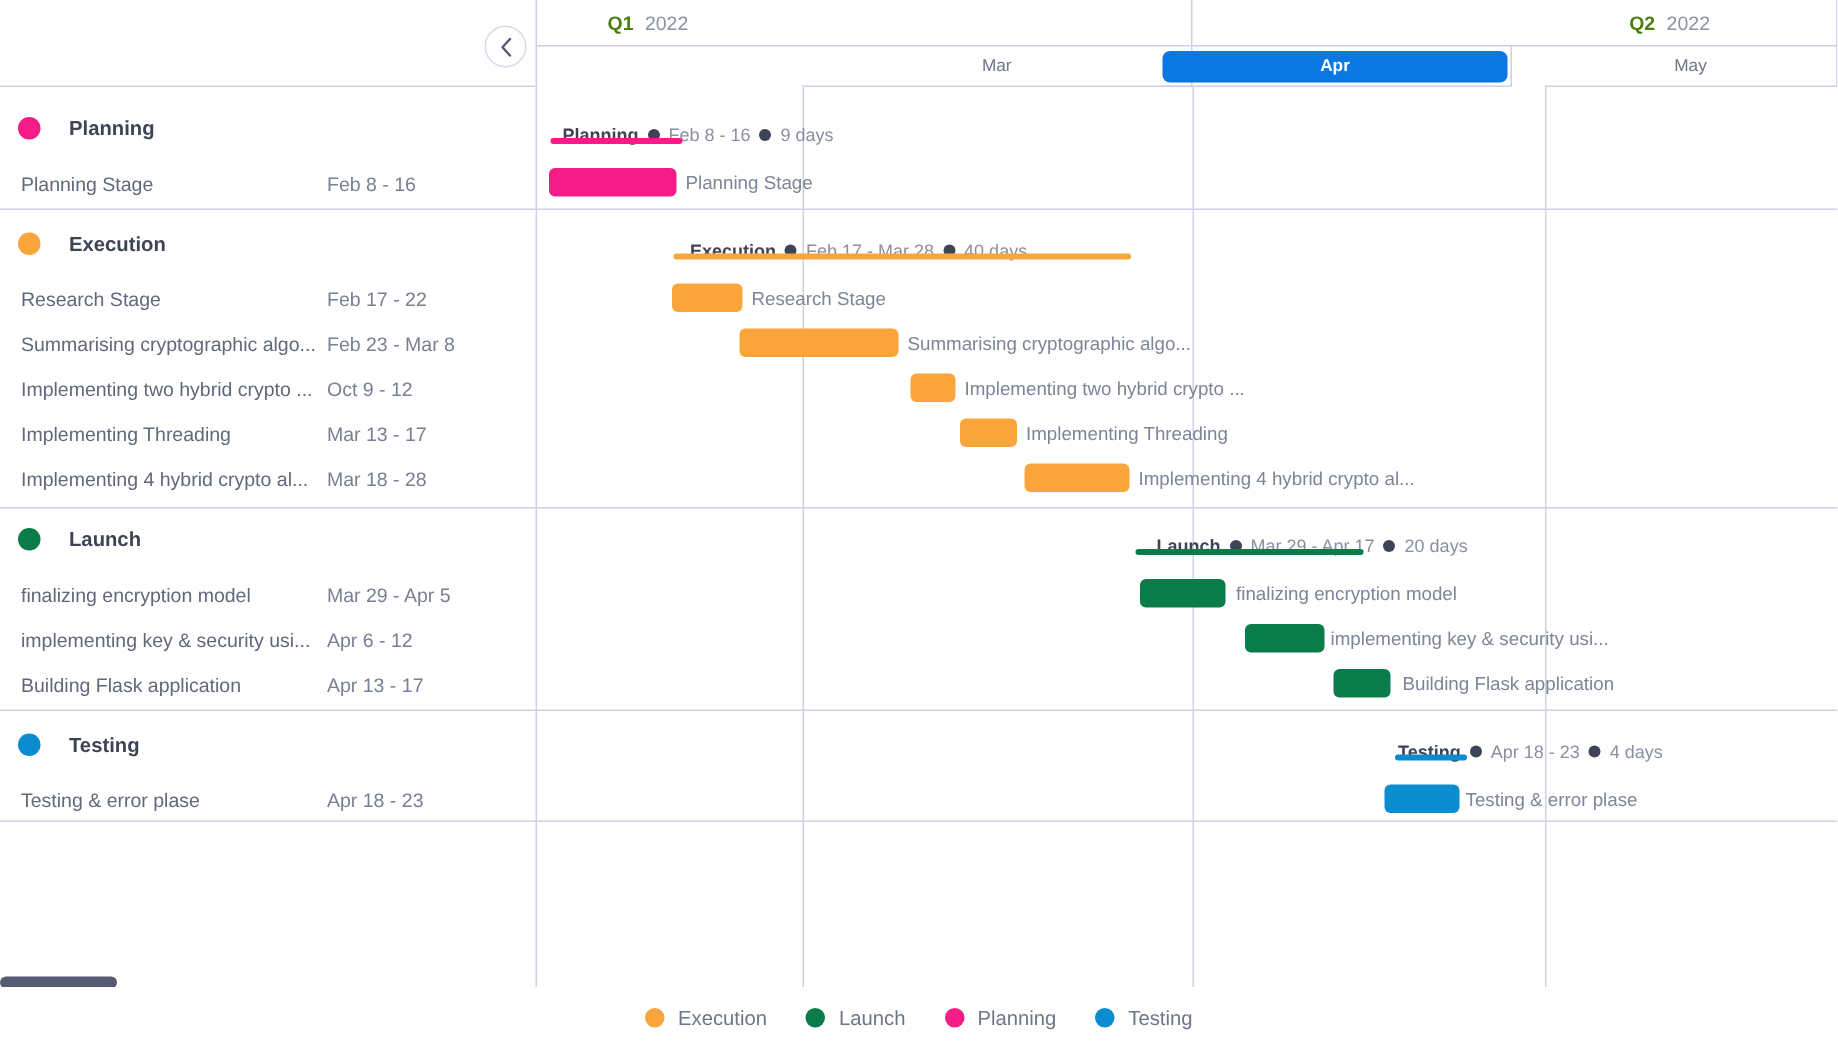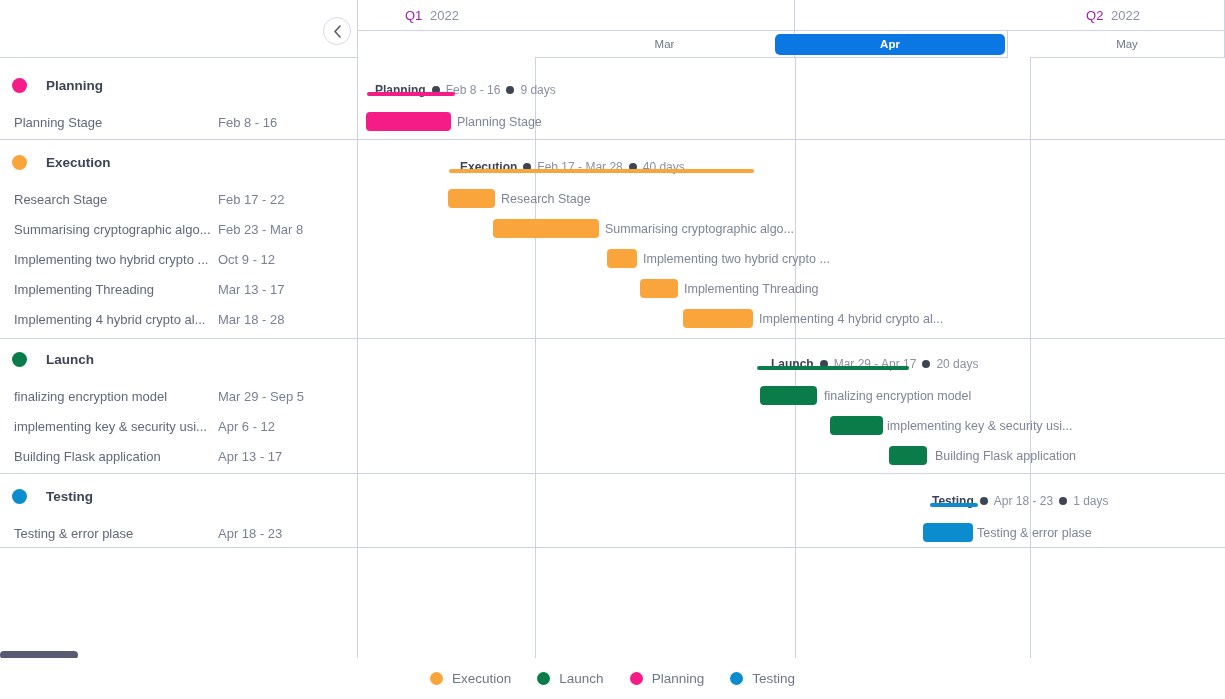--- a/index.html
+++ b/index.html
@@ -33,21 +33,21 @@
   .qrow { position: absolute; left: 0; top: 0; height: 31px; width: 100%; }
   .qcell {
     position: absolute; top: 0; height: 31px;
     border-right: 1px solid #ccd2e3; border-bottom: 1px solid #ccd2e3;
     display: flex; align-items: center;
     font-size: 13px; color: #8c92a4;
   }
   .qcell .qlabel { padding-left: 48px; }
   .qcell.q2 { justify-content: flex-end; }
   .qcell.q2 .qlabel { padding-left: 0; padding-right: 84px; }
-  .qcell b { color: #a21caf; font-weight: normal; margin-right: 4px; }
+  .qcell b { color: #4d7c0f; font-weight: bold; margin-right: 4px; }
 
   .mrow { position: absolute; left: 0; top: 31px; height: 27px; width: 100%; }
   .mcell {
     position: absolute; top: 0; height: 27px;
     border-right: 1px solid #ccd2e3; border-bottom: 1px solid #ccd2e3;
     display: flex; align-items: center; justify-content: center;
     font-size: 11.5px; color: #6f7687;
   }
   .mcell .mpill {
     display: flex; align-items: center; justify-content: center;
@@ -170,21 +170,21 @@
         <div class="task-row" style="top: 304px;">
           <div class="task-name">Implementing 4 hybrid crypto al...</div>
           <div class="task-date">Mar 18 - 28</div>
         </div>
         <div class="group-head" style="top: 332px;">
           <div class="group-dot" style="background: rgb(10, 124, 74);"></div>
           <div class="group-name">Launch</div>
         </div>
         <div class="task-row" style="top: 381px;">
           <div class="task-name">finalizing encryption model</div>
-          <div class="task-date">Mar 29 - Sep 5</div>
+          <div class="task-date">Mar 29 - Apr 5</div>
         </div>
         <div class="task-row" style="top: 411px;">
           <div class="task-name">implementing key &amp; security usi...</div>
           <div class="task-date">Apr 6 - 12</div>
         </div>
         <div class="task-row" style="top: 441px;">
           <div class="task-name">Building Flask application</div>
           <div class="task-date">Apr 13 - 17</div>
         </div>
         <div class="group-head" style="top: 469px;">
@@ -269,21 +269,21 @@
         <div class="bar-label" style="left: 467px; top: 386px;">finalizing encryption model</div>
         <div class="bar" style="left: 473px; top: 416px; width: 53px; background: rgb(10, 124, 74);"></div>
         <div class="bar-label" style="left: 530px; top: 416px;">implementing key &amp; security usi...</div>
         <div class="bar" style="left: 532px; top: 446px; width: 38px; background: rgb(10, 124, 74);"></div>
         <div class="bar-label" style="left: 578px; top: 446px;">Building Flask application</div>
         <div class="sum-label" style="left: 575px; top: 492px;">
           <b>Testing</b>
           <span class="sep"></span>
           <span>Apr 18 - 23</span>
           <span class="sep"></span>
-          <span>1 days</span>
+          <span>4 days</span>
         </div>
         <div class="sum-bar" style="left: 573px; top: 503px; width: 48px; background: rgb(11, 140, 206);"></div>
         <div class="bar" style="left: 566px; top: 523px; width: 50px; background: rgb(11, 140, 206);"></div>
         <div class="bar-label" style="left: 620px; top: 523px;">Testing &amp; error plase</div>
       </div>
   </div>
 
   <div id="dividers">
       <div class="divider" style="top: 139px; background: rgb(204, 210, 227);"></div>
       <div class="divider" style="top: 338px; background: rgb(204, 210, 227);"></div>

